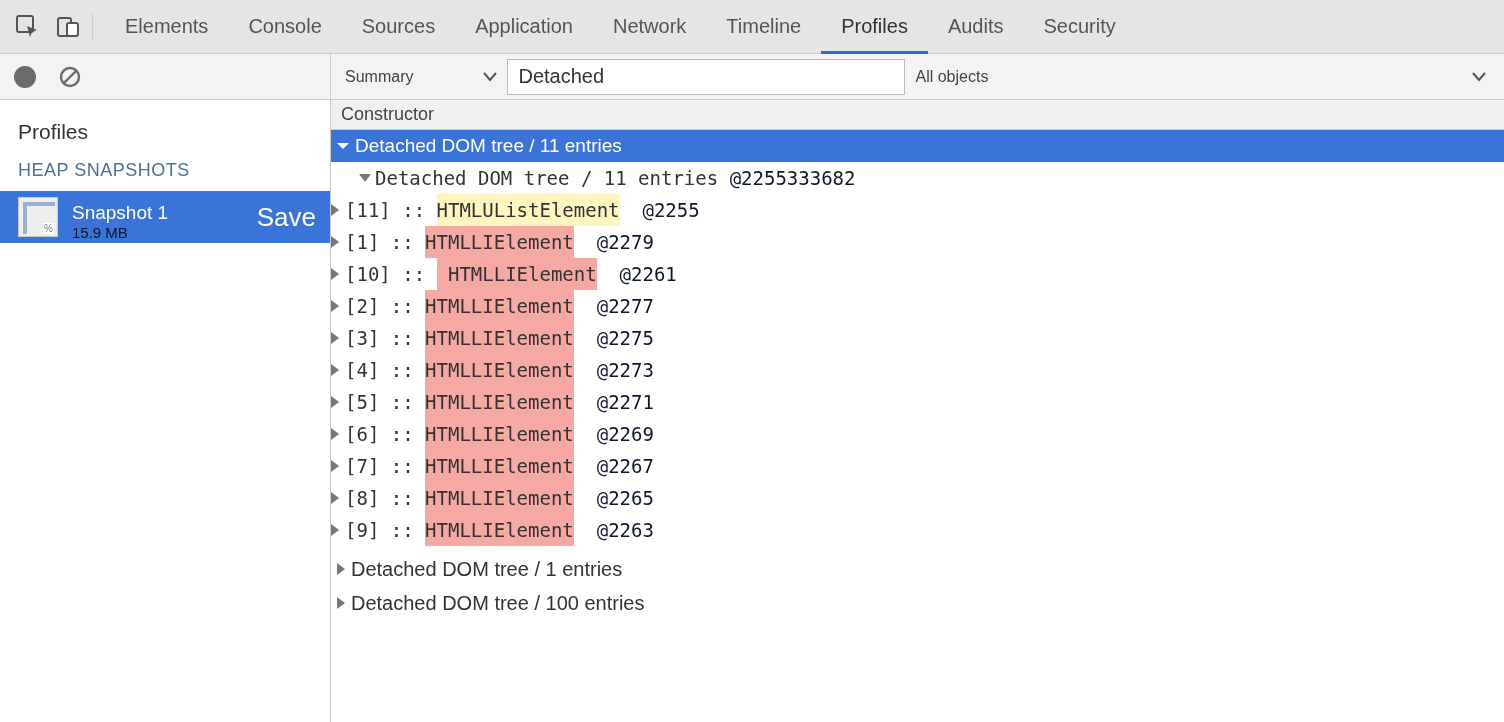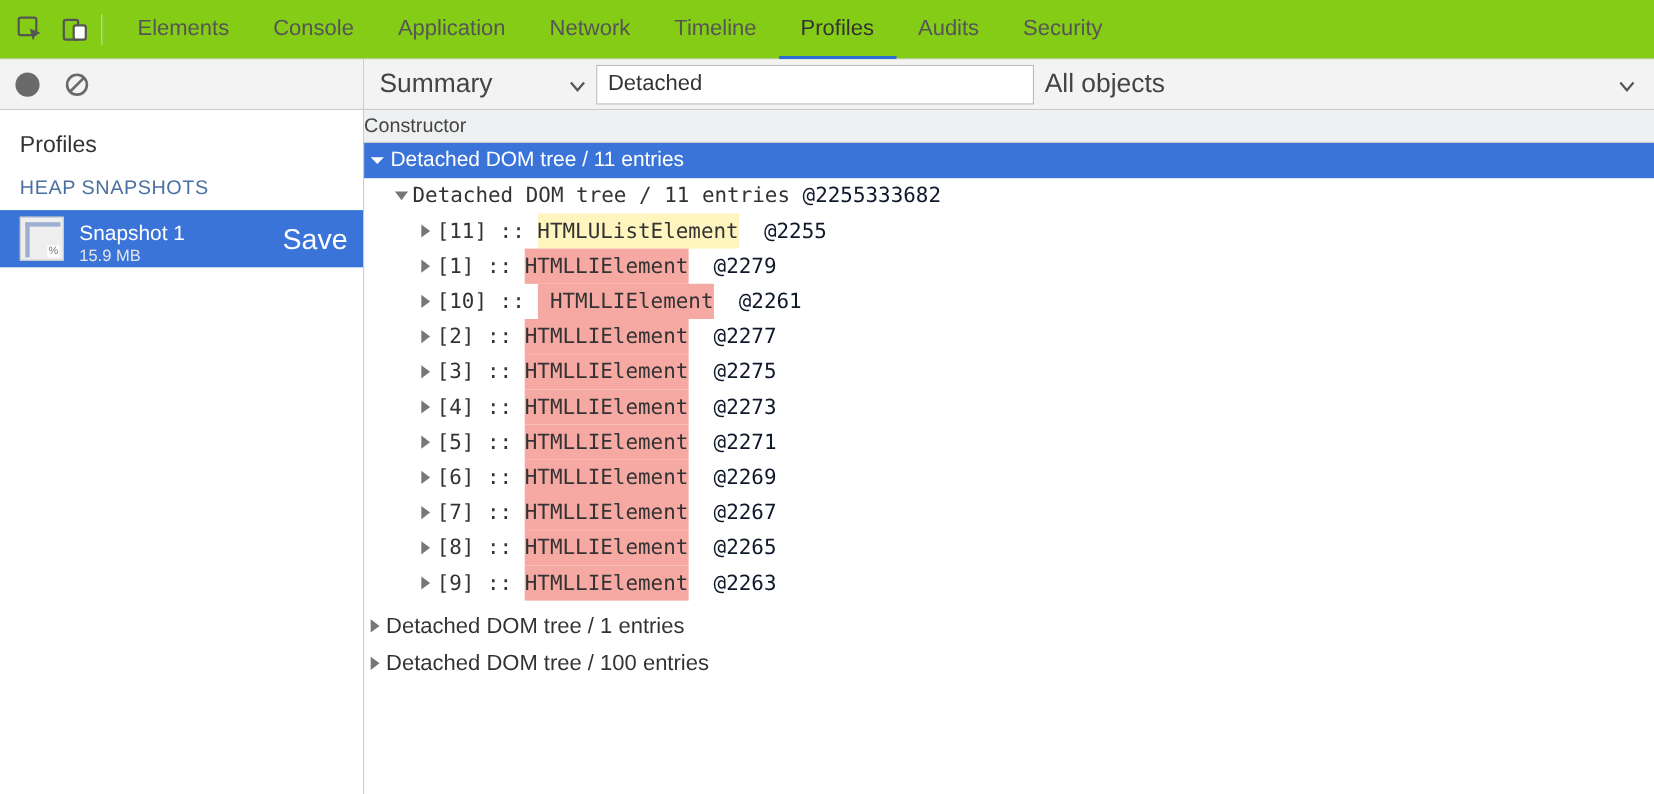--- a/index.html
+++ b/index.html
@@ -13,21 +13,21 @@
       background: #fff;
     }
 
     
     .tabbar {
       display: flex;
       align-items: center;
       height: 54px;
       border-bottom: 1px solid #ccc;
       padding-left: 8px;
-      background: #84cc16;
+      background: #e5e5e5;
     }
     .tabbar .icon-btn {
       width: 40px;
       height: 54px;
       display: flex;
       align-items: center;
       justify-content: center;
       color: #555;
     }
     .tabbar .vsep {
@@ -89,21 +89,21 @@
     .record-dot {
       width: 22px; height: 22px; border-radius: 50%;
       background: #6a6a6a;
     }
     .clear-circle svg { display:block; }
 
     .dropdown {
       display: flex;
       align-items: center;
       gap: 70px;
-      font-size: 24px;
+      font-size: 16px;
       color: #444;
       cursor: pointer;
     }
     .dropdown .chev { color:#555; }
     .dropdown.wide { flex:1; justify-content: space-between; gap: 0; }
     .filter-input {
       width: 398px;
       height: 36px;
       border: 1px solid #bbb;
       background: #fff;
@@ -148,31 +148,32 @@
       background:#9bb0d0;
     }
     .snapshot-item .snap-icon::before{ left:4px; top:4px; width:4px; height:32px; }
     .snapshot-item .snap-icon::after{ left:4px; top:4px; width:32px; height:4px; }
     .snapshot-item .pct {
       position:absolute; right:3px; bottom:2px;
       font-size:10px; color:#777; background:#fff; padding:0 1px;
     }
     .snapshot-item .snap-text { display:flex; flex-direction:column; line-height:1.15; }
     .snapshot-item .snap-name { font-size: 19px; margin-top: 10px; }
-    .snapshot-item .snap-size { font-size: 15px; color: #e5e5e5; }
+    .snapshot-item .snap-size { font-size: 15px; color: #0f172a; }
     .snapshot-item .save-link {
       margin-left:auto;
       font-size: 26px;
       color:#fff;
     }
 
     
     .col-header {
       height: 30px;
       display:flex; align-items:center;
+      padding-left: 10px;
       background: #eef0f1;
       border-bottom: 1px solid #ccc;
       font-size: 18px;
       color: #444;
     }
     .selected-row {
       background: #3a74d8;
       color: #fff;
       height: 32px;
       display:flex; align-items:center;
@@ -208,21 +209,21 @@
       margin-right: 6px;
     }
     .tri-d {
       display:inline-block;
       border-style: solid;
       border-width: 8px 6px 0 6px;
       border-color: #777 transparent transparent transparent;
       margin-right: 4px;
     }
     .indent1 { padding-left: 28px; }
-    .indent2 { padding-left: 52px; }
+    .indent2 { }
     .objid { color: #0f172a; }
     .hl-yellow { background: #fff6bf; }
     .hl-red { background: #f6a9a3; text-align: right; }
 
     .tree-sans {
       font-family: "Helvetica Neue", Arial, sans-serif;
       font-size: 20px;
       line-height: 34px;
     }
     .tree-sans .tree-row { padding-left: 6px; }
@@ -240,20 +241,21 @@
   <div class="icon-btn">
     <svg width="24" height="24" viewBox="0 0 24 24" fill="none" stroke="#555" stroke-width="2">
       <rect x="2" y="3" width="13" height="18" rx="2"></rect>
       <rect x="11" y="8" width="11" height="13" rx="2" fill="#fff"></rect>
     </svg>
   </div>
   <div class="vsep"></div>
   <div id="tabs-host" style="display: flex;">
       <div class="tab">Elements</div>
       <div class="tab">Console</div>
+      <div class="tab">Sources</div>
       <div class="tab">Application</div>
       <div class="tab">Network</div>
       <div class="tab">Timeline</div>
       <div class="tab active">Profiles</div>
       <div class="tab">Audits</div>
       <div class="tab">Security</div>
     </div>
 </div>
 
 <div class="main-wrap">

